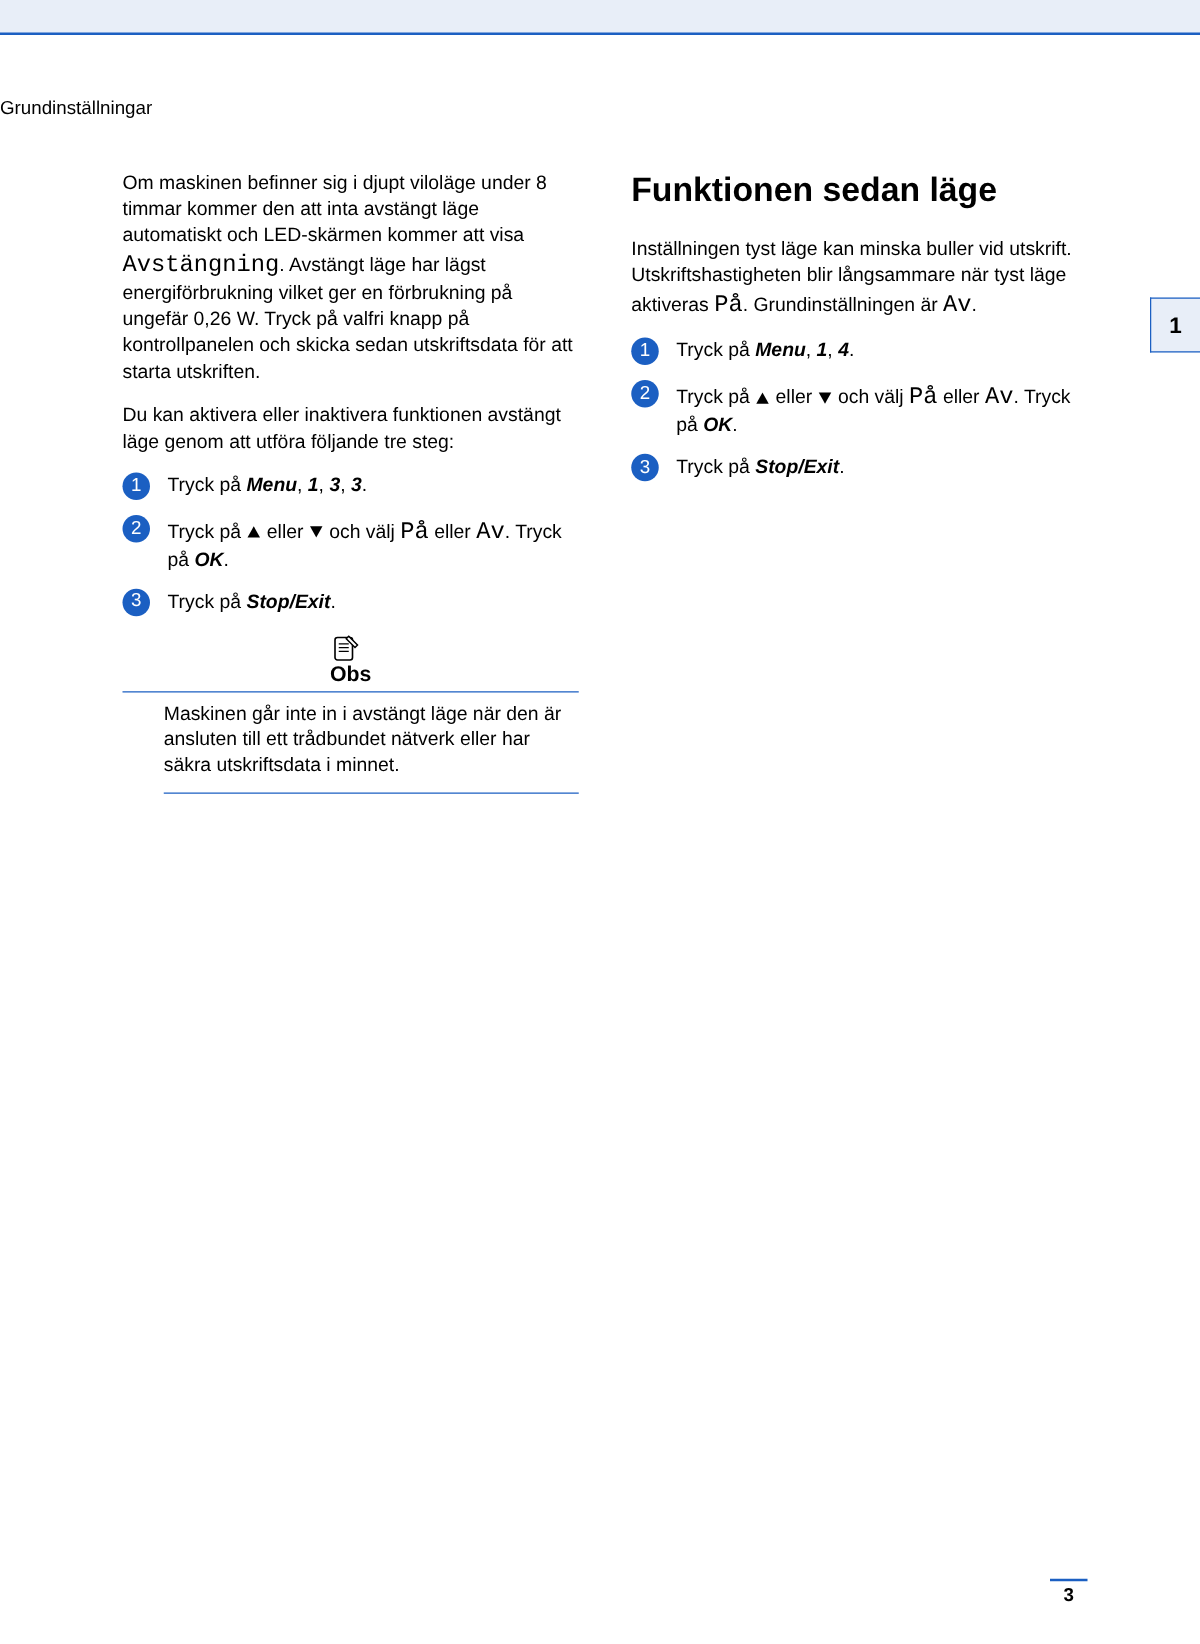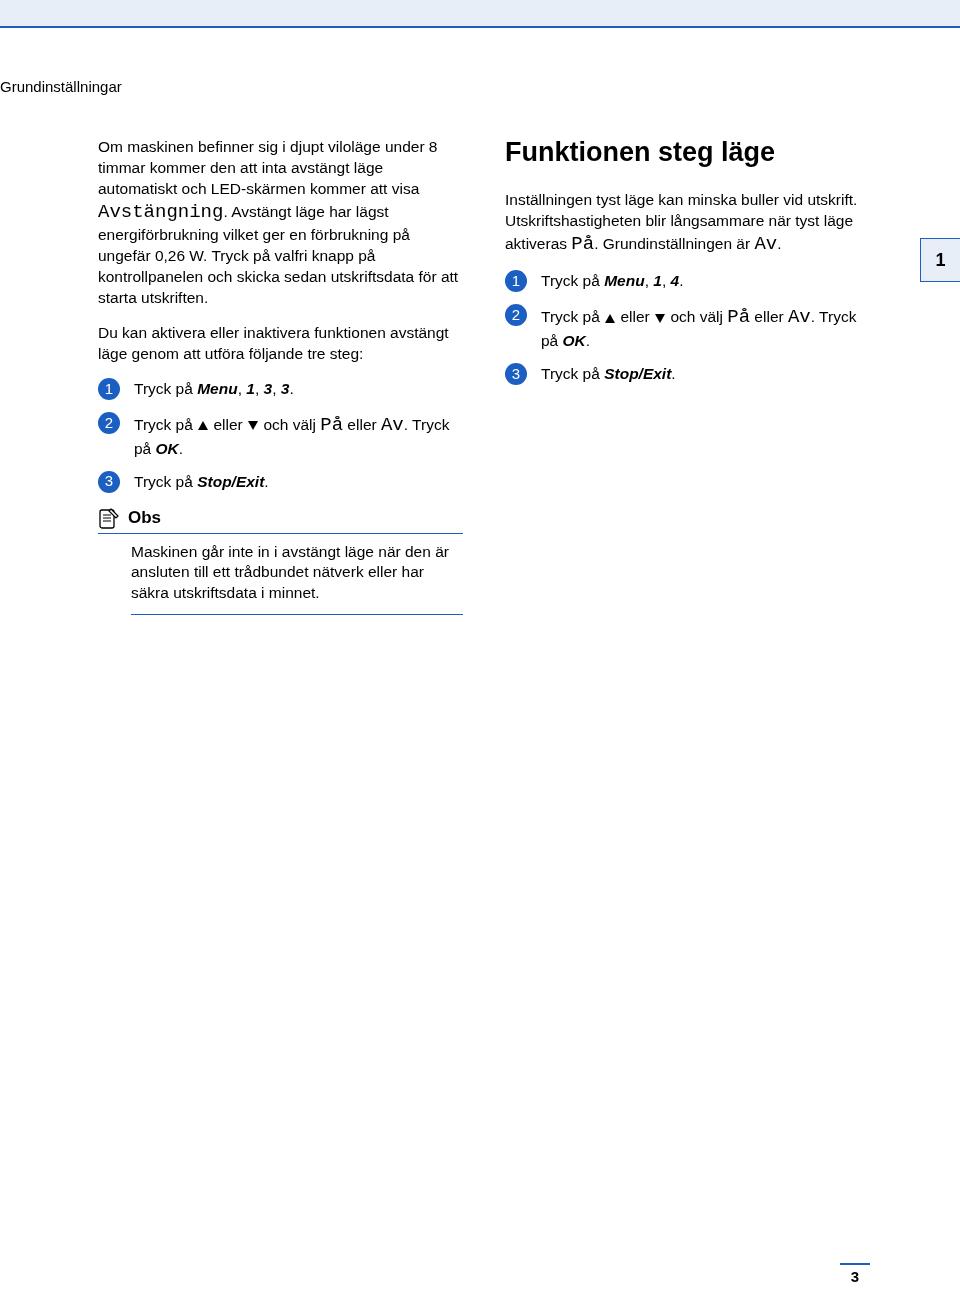--- a/index.html
+++ b/index.html
@@ -84,20 +84,21 @@
   }
   .note-head {
     display: flex;
     align-items: center;
     font-weight: bold;
     font-size: 17px;
     border-bottom: 1.5px solid #1b5fc2;
     padding-bottom: 3px;
     margin-bottom: 8px;
     margin-top: 8px;
+    flex-direction: column;
   }
   .note-icon {
     width: 22px; height: 24px;
     margin-right: 8px;
     position: relative;
   }
   .note-icon svg { display: block; }
   .note-body {
     border-bottom: 1.5px solid #1b5fc2;
     padding-bottom: 10px;
@@ -177,21 +178,21 @@
           <path d="M13 3 L20 10 L18 12 L11 5 Z" fill="#fff" stroke="#000" stroke-width="1.2"></path>
         </svg>
       </span>
       <span>Obs</span>
     </div>
     <div class="note-body">Maskinen går inte in i avstängt läge när den är ansluten till ett trådbundet nätverk eller har säkra utskriftsdata i minnet.</div>
 
   </div>
 
   <div class="col">
-    <div class="h-main">Funktionen steg läge</div>
+    <div class="h-main">Funktionen sedan läge</div>
 
     <p><span>Inställningen tyst läge kan minska buller vid utskrift. Utskriftshastigheten blir långsammare när tyst läge aktiveras </span><span class="mono">På</span><span>. Grundinställningen är </span><span class="mono">Av</span><span>.</span></p>
 
     <ul class="steps">
       <li>
         <span class="step-num">1</span>
         <span class="step-body"><span>Tryck på </span><b>Menu</b><span>, </span><b>1</b><span>, </span><b>4</b><span>.</span></span>
       </li>
       <li>
         <span class="step-num">2</span>

